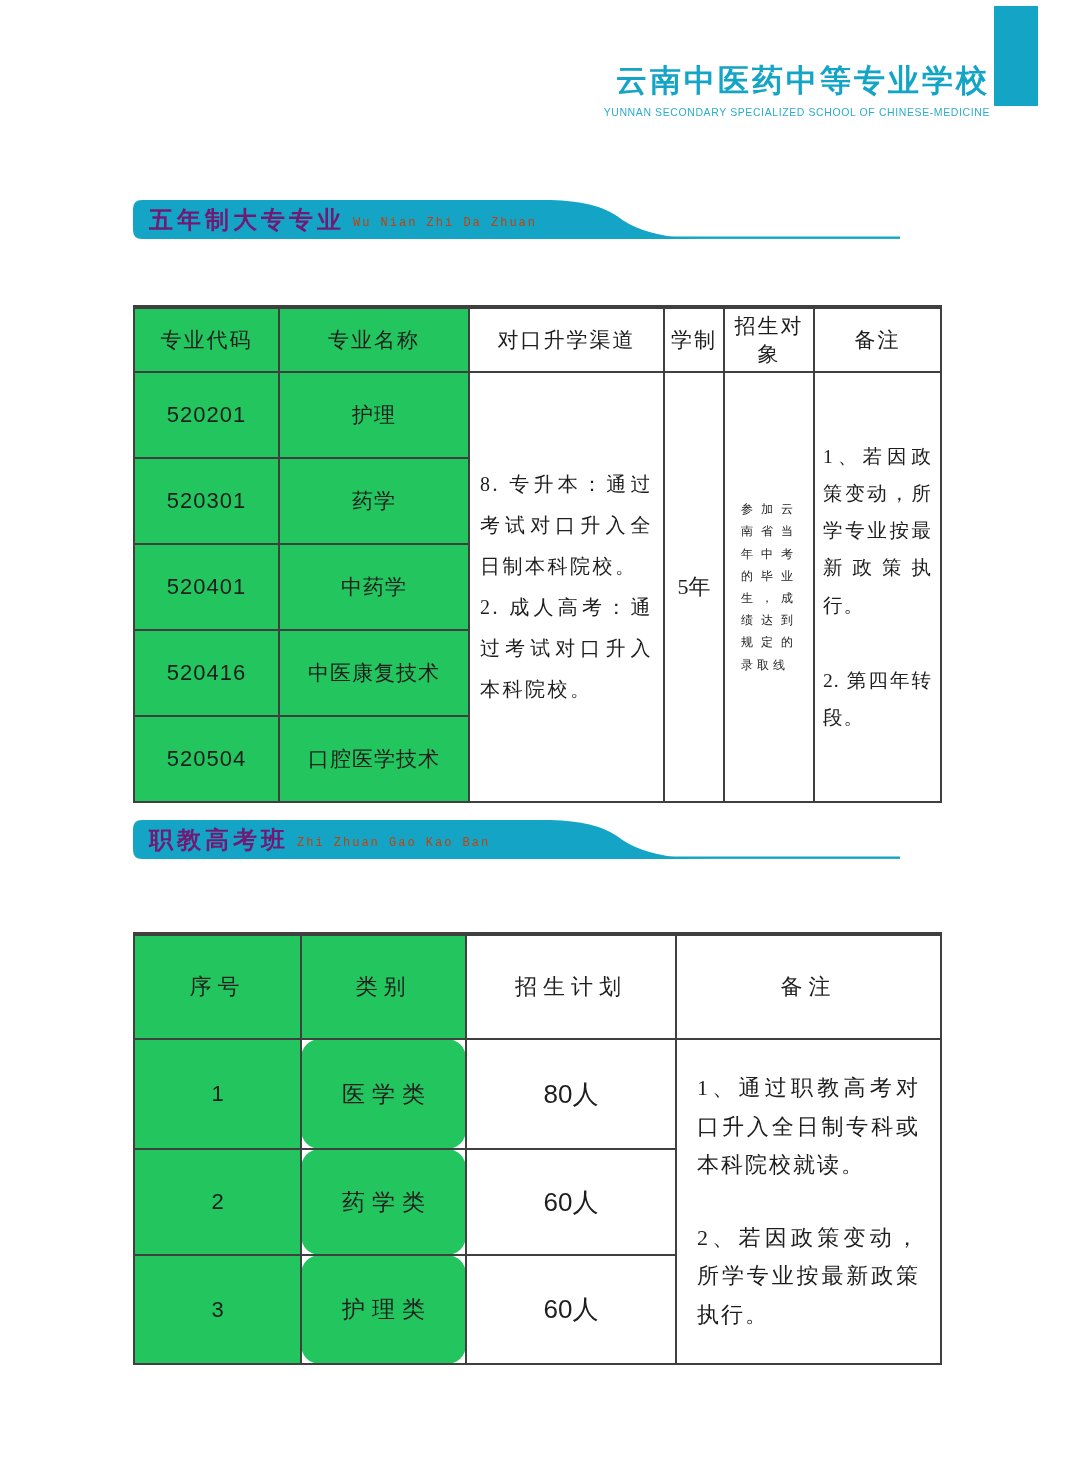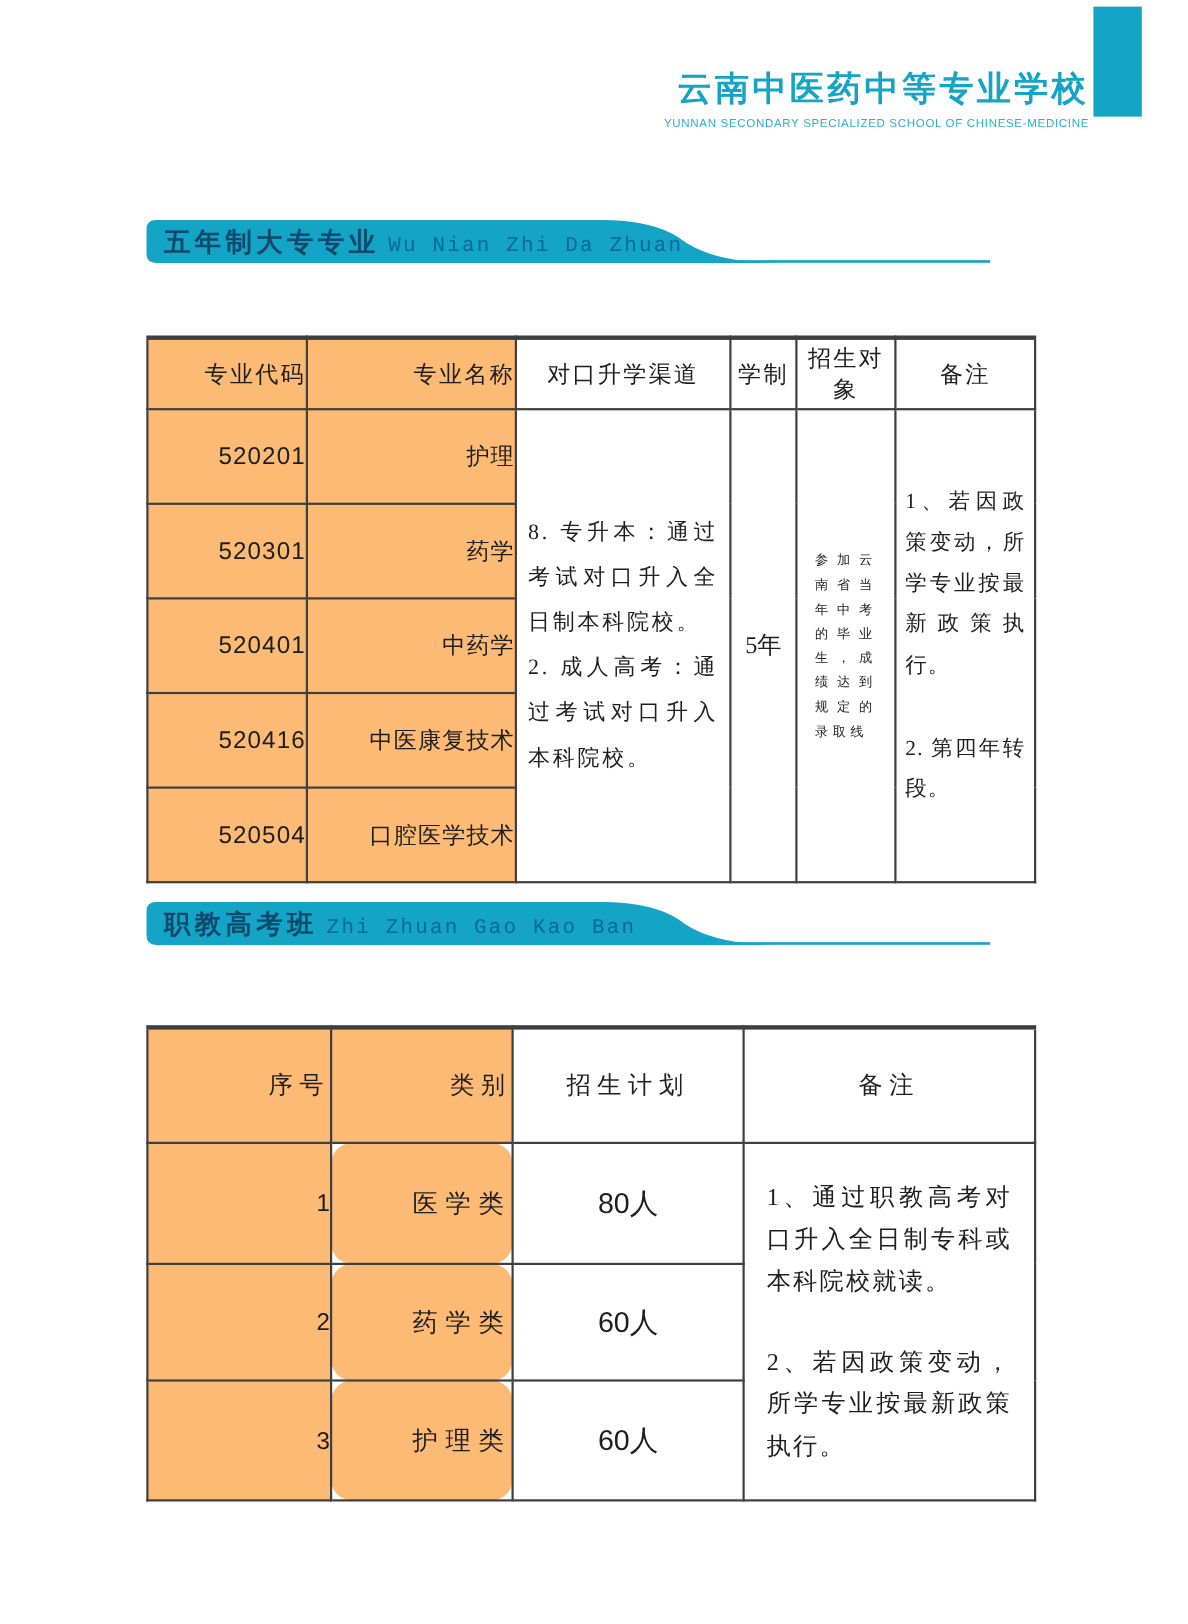--- a/index.html
+++ b/index.html
@@ -42,41 +42,41 @@
   }
   .banner-1 { top: 200px; }
   .banner-2 { top: 820px; }
   .section-banner svg { position: absolute; top: 0; left: 0; }
   .banner-text {
     position: absolute; top: 0; left: 16px; height: 39px;
     display: flex; align-items: center;
     white-space: nowrap;
   }
   .banner-title-cn {
-    color: #0c4a6e; font-size: 24px; letter-spacing: 4px;
+    color: #701a75; font-size: 24px; letter-spacing: 4px;
     font-weight: 600;
   }
   .banner-title-py {
-    color: #0369a1; font-size: 19px; letter-spacing: 2px;
+    color: #c2410c; font-size: 12px; letter-spacing: 2px;
     margin-left: 8px; padding-top: 7px;
     font-family: "Liberation Mono", "DejaVu Sans Mono", monospace;
   }
 
   
   table {
     position: absolute; left: 133px;
     border-collapse: collapse; table-layout: fixed;
     width: 807px;
   }
   td, th {
     border: 2px solid #3f3f3f;
     text-align: center; vertical-align: middle;
     font-weight: normal;
   }
-  .blue-cell { background: #fdba74; text-align: right; }
+  .blue-cell { background: #22c55e; }
   .t-outline { border: 2px solid #3f3f3f; border-top-width: 4px; }
 
   
   .table-1 { top: 305px; height: 400px; }
   .table-1 th { font-size: 21px; letter-spacing: 2px; height: 65px; }
   .table-1 td { height: 86px; }
   .t1-code {
     font-size: 22px; letter-spacing: 1px;
     font-family: "Liberation Sans", "DejaVu Sans", sans-serif;
   }

